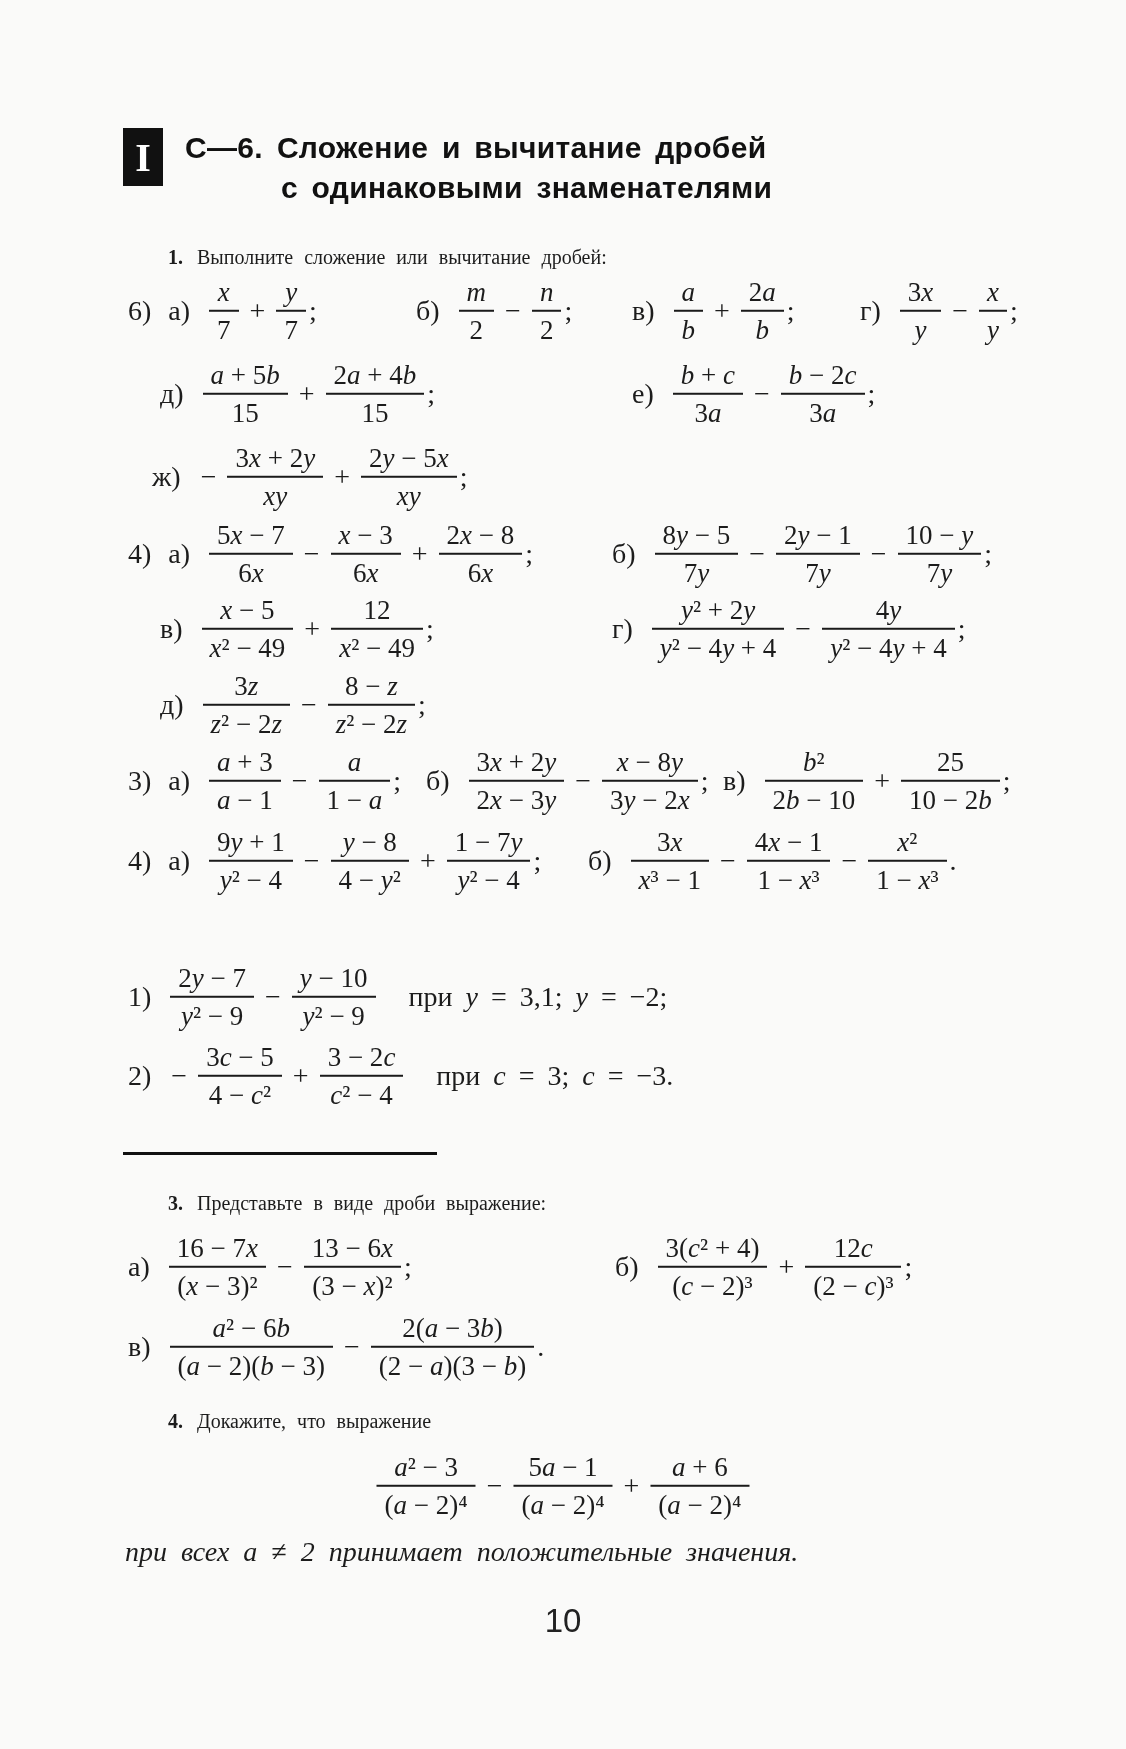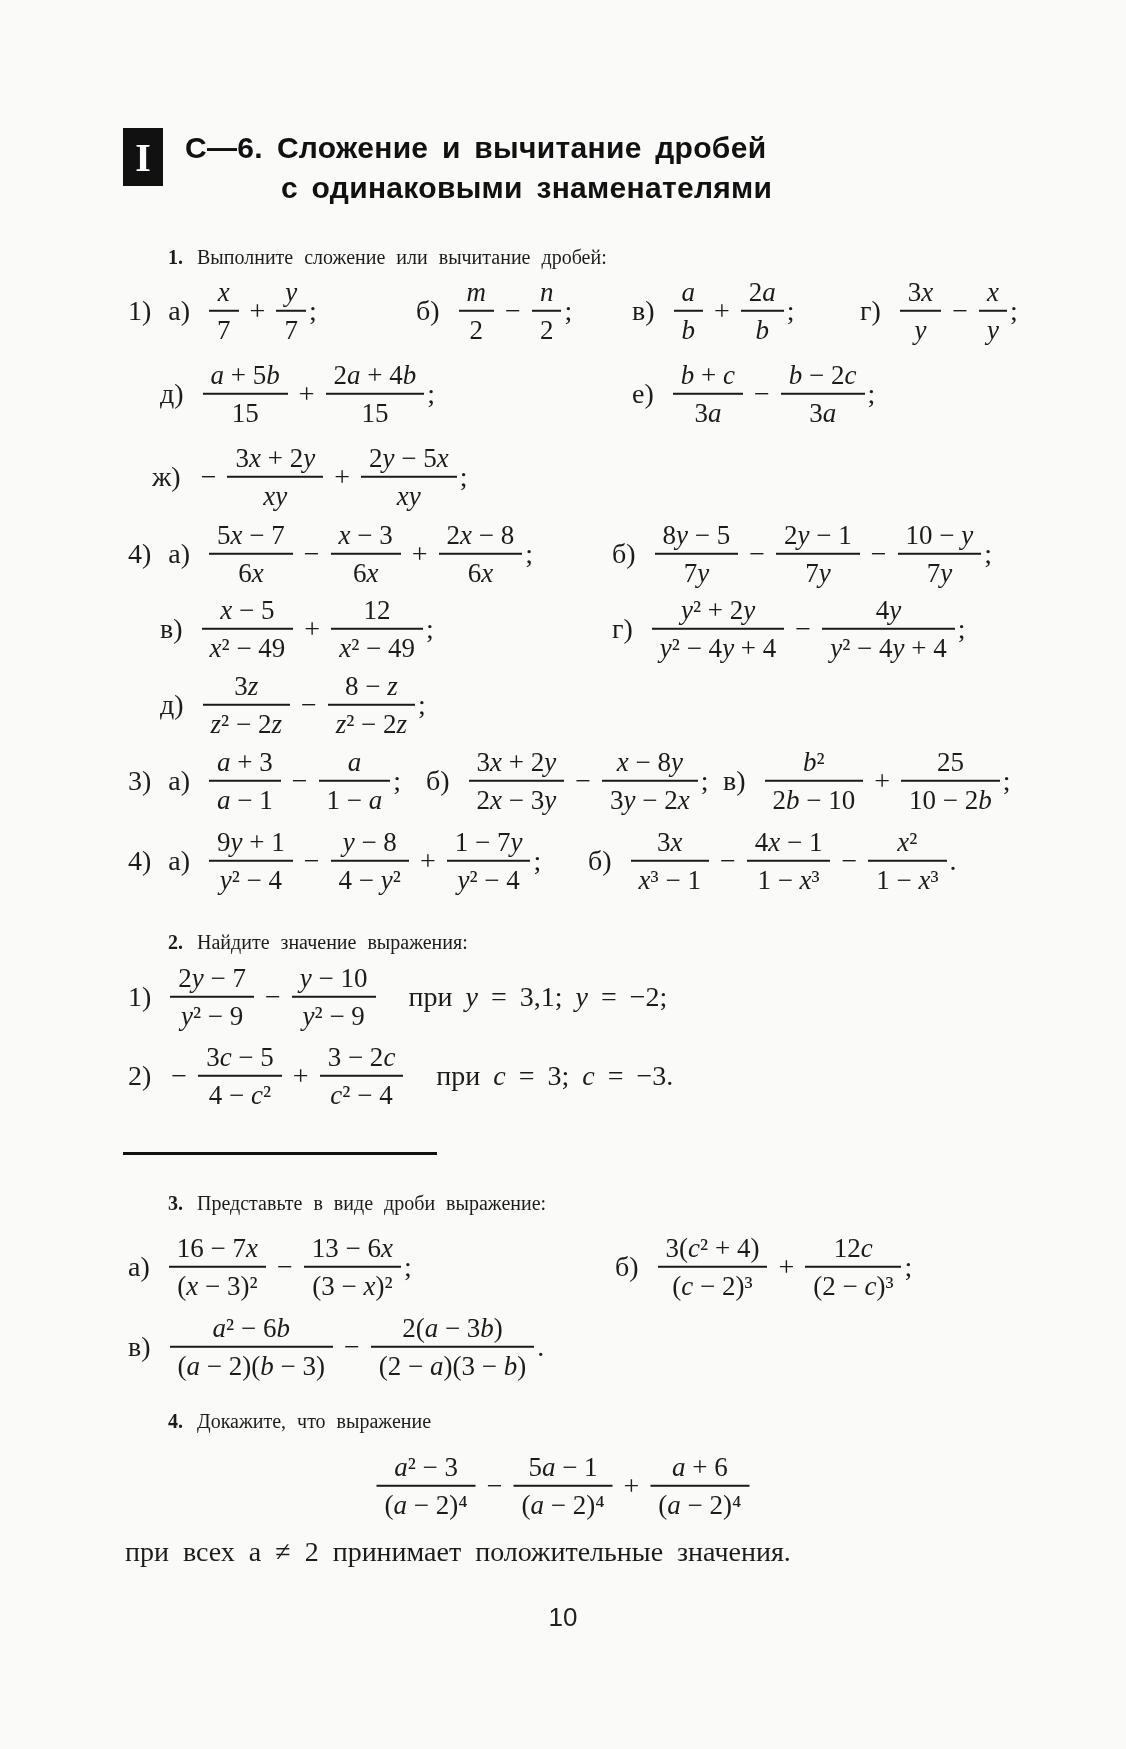--- a/index.html
+++ b/index.html
@@ -26,22 +26,22 @@
   .frac .n{display:block;padding:0 8px 3px;}
   .frac .d{display:block;border-top:2px solid #1a1a1a;padding:3px 8px 0;}
   .mt{margin:0 6px;}
   .pt{margin:0 2px 0 -2px;}
   .after{margin-left:28px;word-spacing:6px;}
   i{font-style:italic;}
   
   .rule{position:absolute;left:123px;top:1152px;width:314px;height:3px;background:#111;}
   
   .pageno{position:absolute;top:1602px;left:0;width:100%;text-align:center;
-          font-family:"Liberation Sans","DejaVu Sans",sans-serif;font-size:26px;color:#222;}
-  .outro{position:absolute;left:125px;font-size:28px;line-height:34px;word-spacing:7px;white-space:nowrap;}
+          font-family:"Liberation Sans","DejaVu Sans",sans-serif;font-size:33px;color:#222;}
+  .outro{position:absolute;left:125px;font-size:28px;line-height:34px;word-spacing:7px;white-space:nowrap;font-style:italic;}
 </style>
 </head>
 <body>
 
 <div class="page">
 
   <div class="hdr">
     <div class="vbox">
       <span>I</span>
     </div>
@@ -50,21 +50,21 @@
       <div class="t2">с одинаковыми знаменателями</div>
     </div>
   </div>
 
   <div class="pintro" style="top:240px">
     <b>1.</b><span>Выполните сложение или вычитание дробей:</span>
   </div>
 
   <div class="mline" style="top:272px;height:78px">
     <div class="mcell" style="left:128px">
-        <span class="lbl">1) а)</span>
+        <span class="lbl">6) а)</span>
         <span class="frac">
           <span class="n"><i>x</i></span>
           <span class="d">7</span>
         </span>
         <span class="mt">+</span>
         <span class="frac">
           <span class="n"><i>y</i></span>
           <span class="d">7</span>
         </span>
         <span class="pt">;</span>
@@ -314,23 +314,20 @@
         </span>
         <span class="mt">−</span>
         <span class="frac">
           <span class="n"><i>x</i>²</span>
           <span class="d">1 − <i>x</i>³</span>
         </span>
         <span class="pt">.</span>
       </div>
   </div>
 
-  <div class="pintro" style="top:925px">
-    <b>2.</b><span>Найдите значение выражения:</span>
-  </div>
 
   <div class="mline" style="top:958px;height:78px">
     <div class="mcell" style="left:128px">
         <span class="lbl">1)</span>
         <span class="frac">
           <span class="n">2<i>y</i> − 7</span>
           <span class="d"><i>y</i>² − 9</span>
         </span>
         <span class="mt">−</span>
         <span class="frac">

